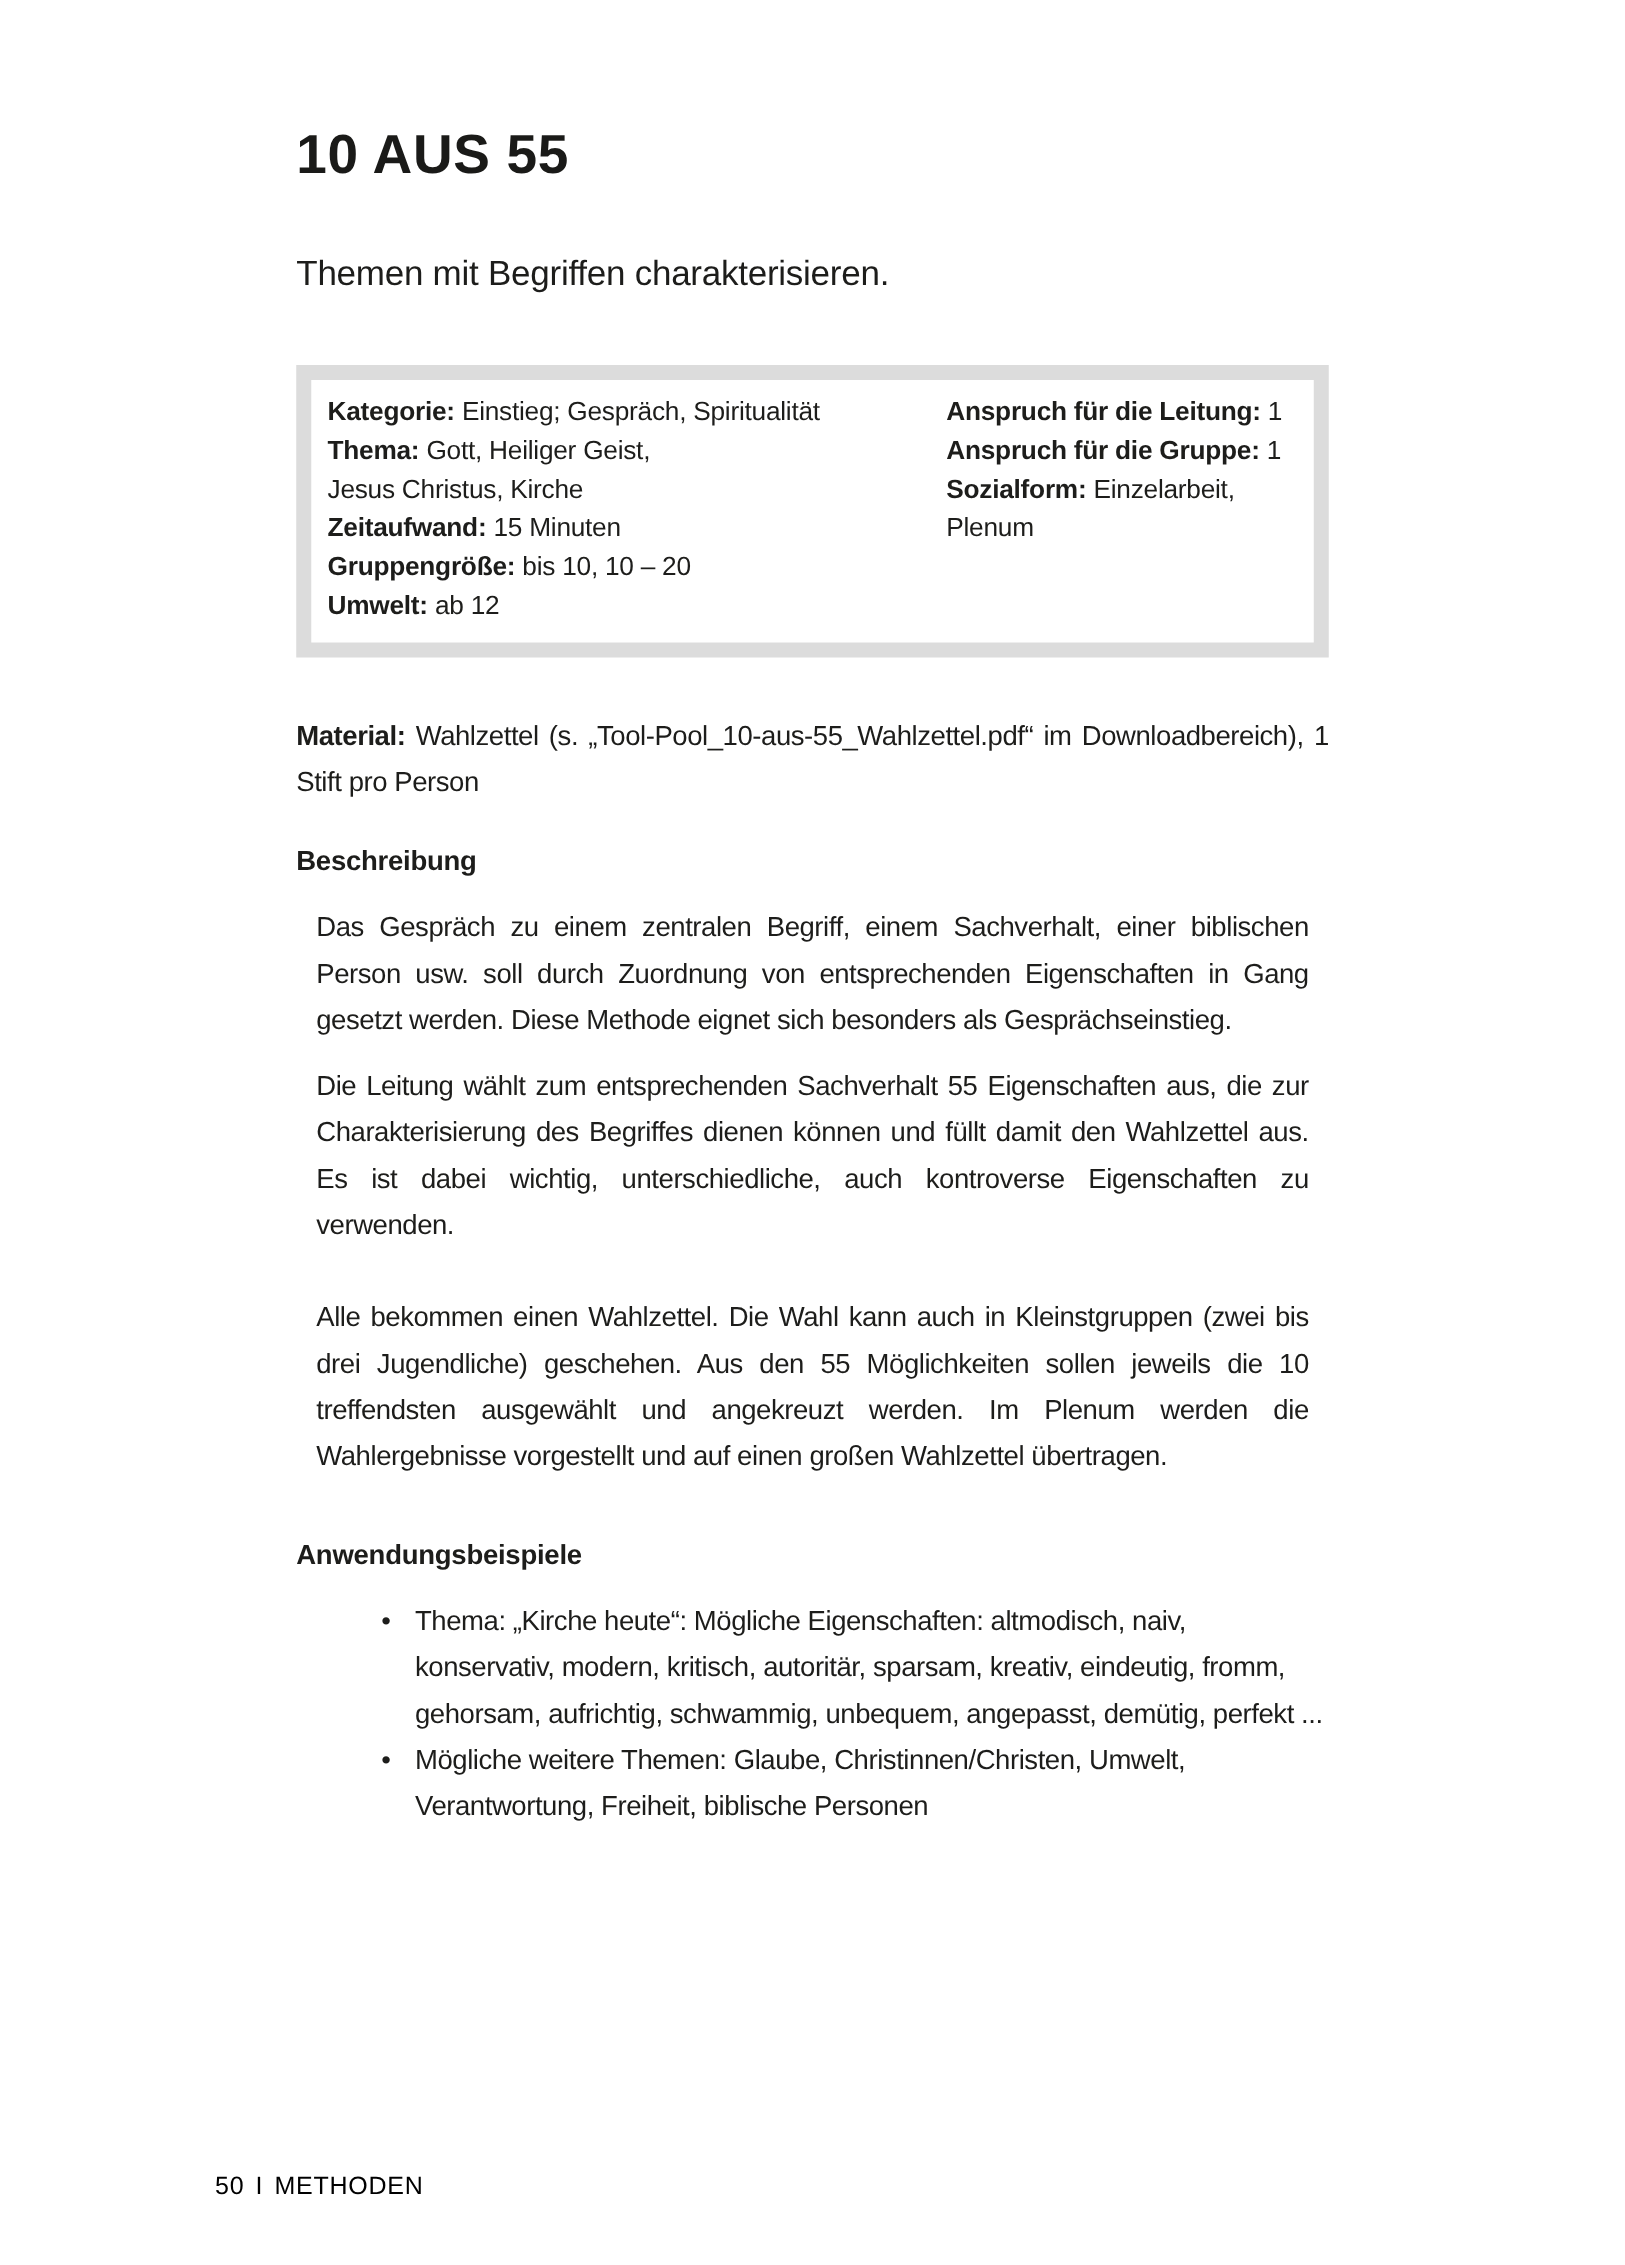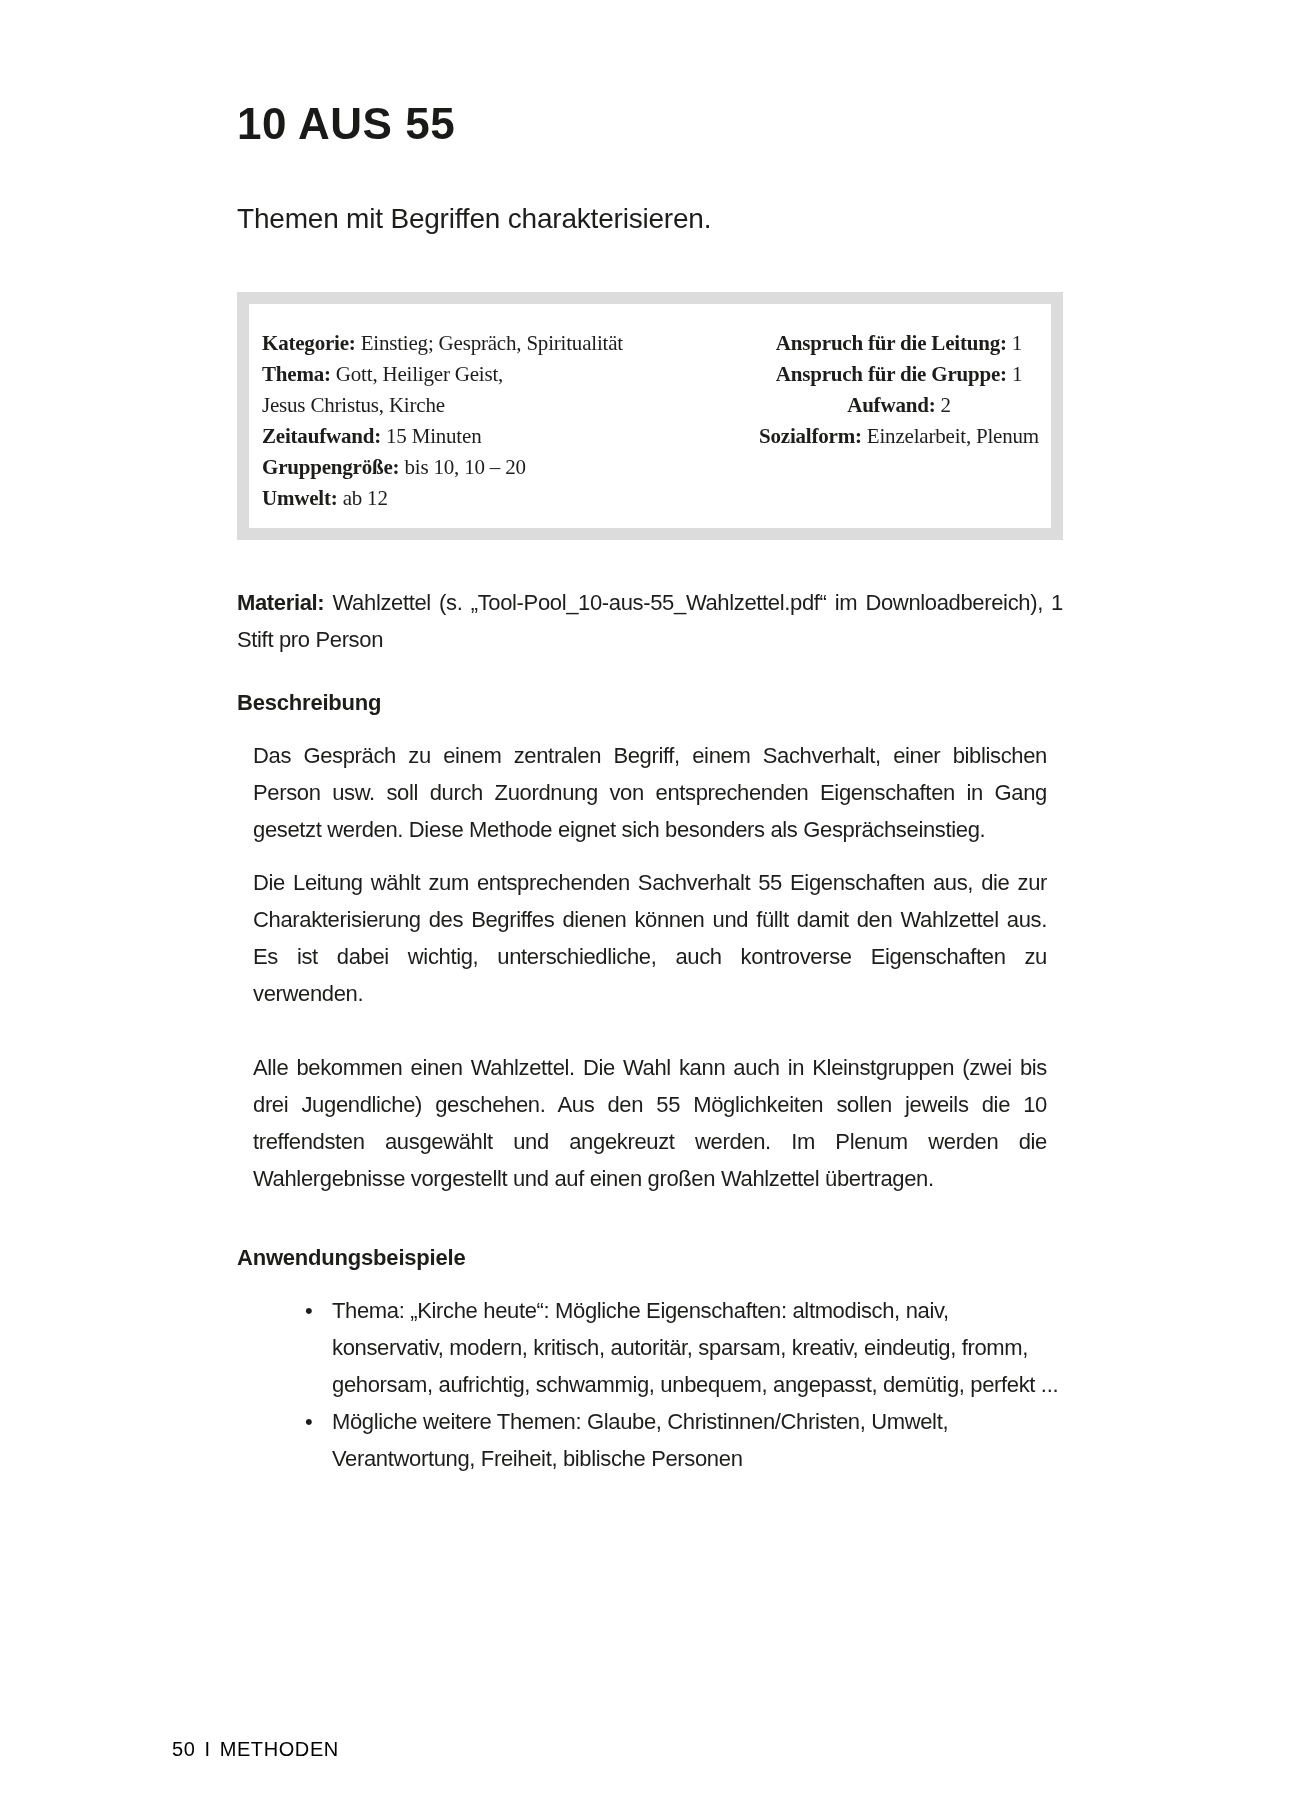--- a/index.html
+++ b/index.html
@@ -36,28 +36,27 @@
     letter-spacing: -0.2px;
   }
 
   .infobox {
     margin-top: 58px;
     border: 12px solid #dcdcdc;
     background: #ffffff;
   }
   .infobox-inner {
     display: flex;
-    padding: 24px 10px 14px 13px;
+    padding: 10px 10px 14px 13px;
     font-size: 21px;
     line-height: 31px;
     letter-spacing: -0.2px;
-    font-family: Liberation Serif, serif;
   }
   .infobox .col-left  { width: 495px; flex: 0 0 auto; }
-  .infobox .col-right { flex: 1 1 auto; text-align: center; }
+  .infobox .col-right { flex: 1 1 auto; }
   .infobox p.row {
     margin: 0;
   }
   .infobox .row .value { white-space: pre-line; }
   .infobox b { font-weight: bold; }
 
   .body-text {
     font-size: 22px;
     line-height: 37px;
     letter-spacing: -0.35px;
@@ -135,21 +134,20 @@
         <p class="row"><b>Kategorie:</b> <span class="value">Einstieg; Gespräch, Spiritualität</span></p>
         <p class="row"><b>Thema:</b> <span class="value">Gott, Heiliger Geist,
 Jesus Christus, Kirche</span></p>
         <p class="row"><b>Zeitaufwand:</b> <span class="value">15 Minuten</span></p>
         <p class="row"><b>Gruppengröße:</b> <span class="value">bis 10, 10 – 20</span></p>
         <p class="row"><b>Umwelt:</b> <span class="value">ab 12</span></p>
       </div>
       <div class="col-right">
         <p class="row"><b>Anspruch für die Leitung:</b> <span class="value">1</span></p>
         <p class="row"><b>Anspruch für die Gruppe:</b> <span class="value">1</span></p>
-        <p class="row"><b>Aufwand:</b> <span class="value">2</span></p>
         <p class="row"><b>Sozialform:</b> <span class="value">Einzelarbeit, Plenum</span></p>
       </div>
     </div>
   </div>
 
   <p class="material body-text"><b>Material:</b> <span>Wahlzettel (s. „Tool-Pool_10-aus-55_Wahlzettel.pdf“ im Downloadbereich), 1 Stift pro Person</span></p>
 
   <h2 class="section-heading">Beschreibung</h2>
 
   <p class="para body-text">Das Gespräch zu einem zentralen Begriff, einem Sachverhalt, einer biblischen Person usw. soll durch Zuordnung von entsprechenden Eigenschaften in Gang gesetzt werden. Diese Methode eignet sich besonders als Gesprächseinstieg.</p>

